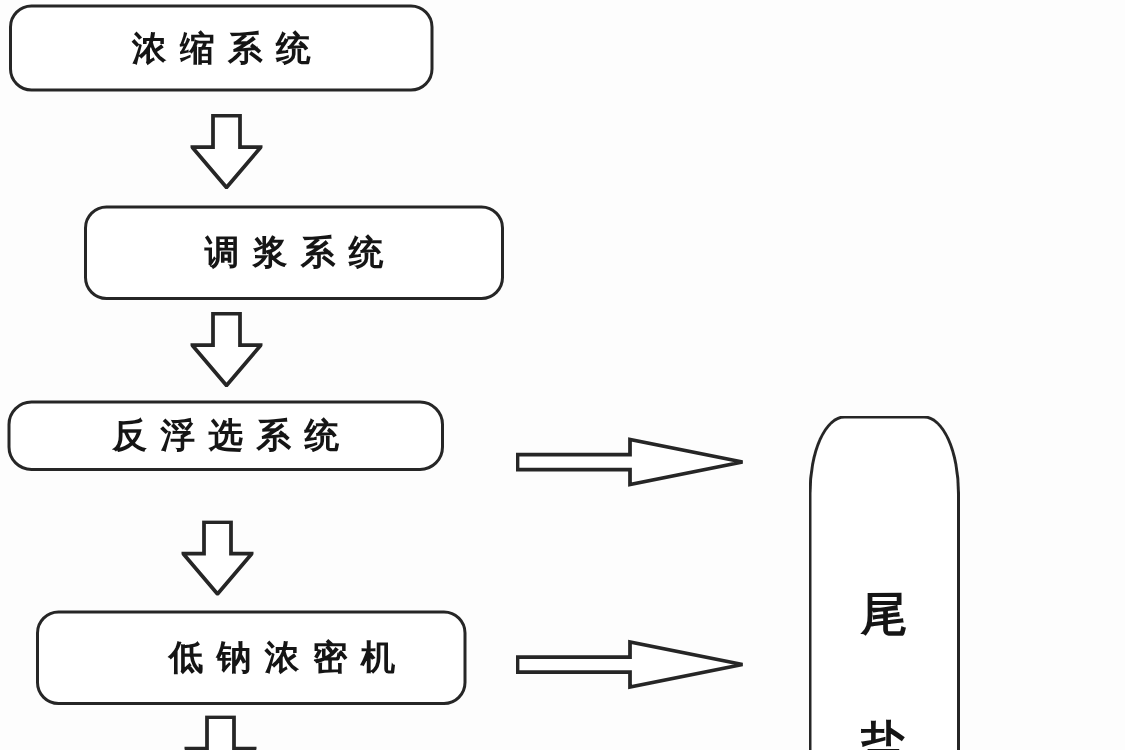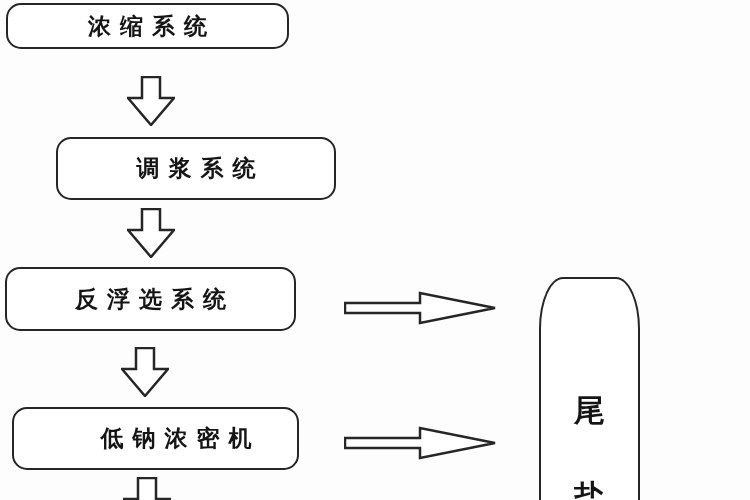--- a/index.html
+++ b/index.html
@@ -22,24 +22,24 @@
     background:var(--box_fill);
     border:2.5px solid var(--line);
     border-radius:15px;
     display:flex;align-items:center;justify-content:center;
     color:var(--text);
     font-size:23px;
     font-weight:bold;
     letter-spacing:9px;
     text-indent:9px; 
   }
-  .box1{left:6px;top:3px;width:283px;height:46px;}
+  .box1{left:6px;top:3px;width:283px;height:58px;}
   .box2{left:8px;top:137px;width:280px;height:63px;margin-left:48px;}
-  .box3{left:5px;top:267px;width:291px;height:64px;}
-  .box4{left:12px;top:407px;width:287px;height:63px;padding-left:41px;}
+  .box3{left:5px;top:267px;width:291px;height:47px;border-radius:16px;}
+  .box4{left:24px;top:407px;width:287px;height:63px;padding-left:41px;}
   .arrow{position:absolute;display:block;}
   .arrow path{stroke:var(--line);stroke-width:2.5;fill:var(--box_fill);stroke-linejoin:miter;}
   .side-shape{
     position:absolute;
     left:539px;top:277px;width:101px;height:240px;
     box-sizing:border-box;
     background:var(--box_fill);
     border:2.5px solid var(--line);
     border-bottom:none;
     border-radius:24px 24px 0 0 / 52px 52px 0 0;

